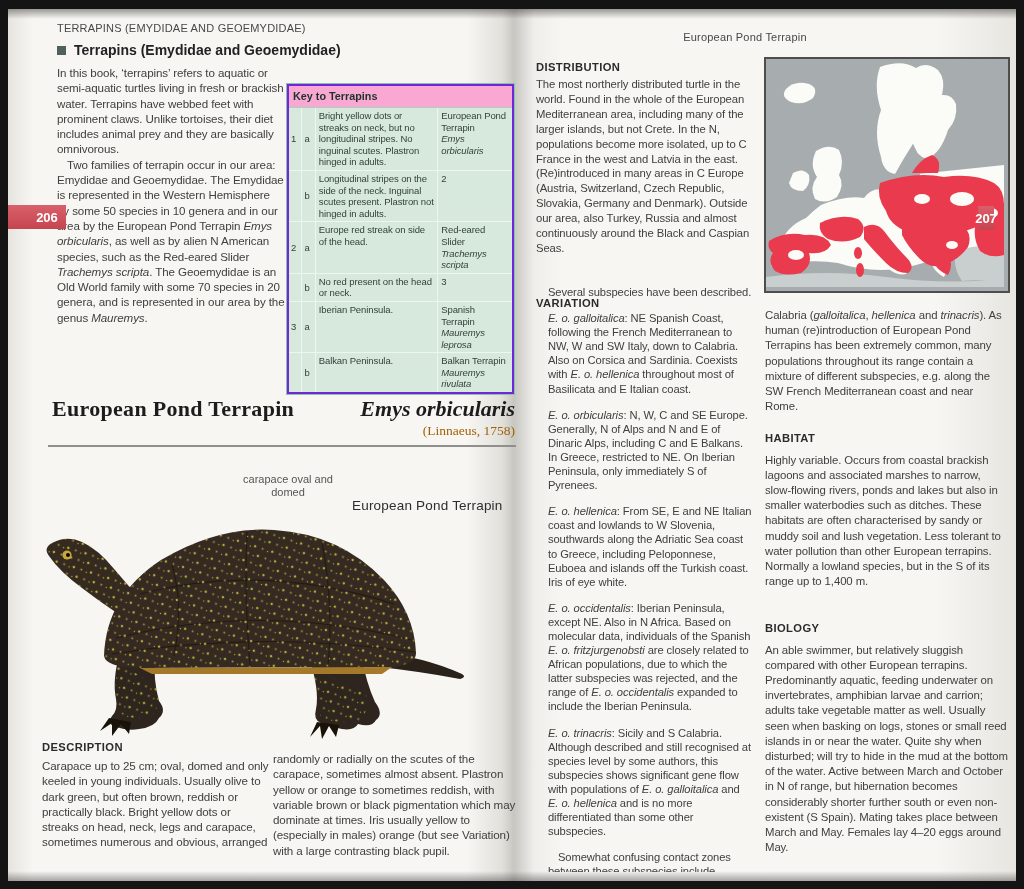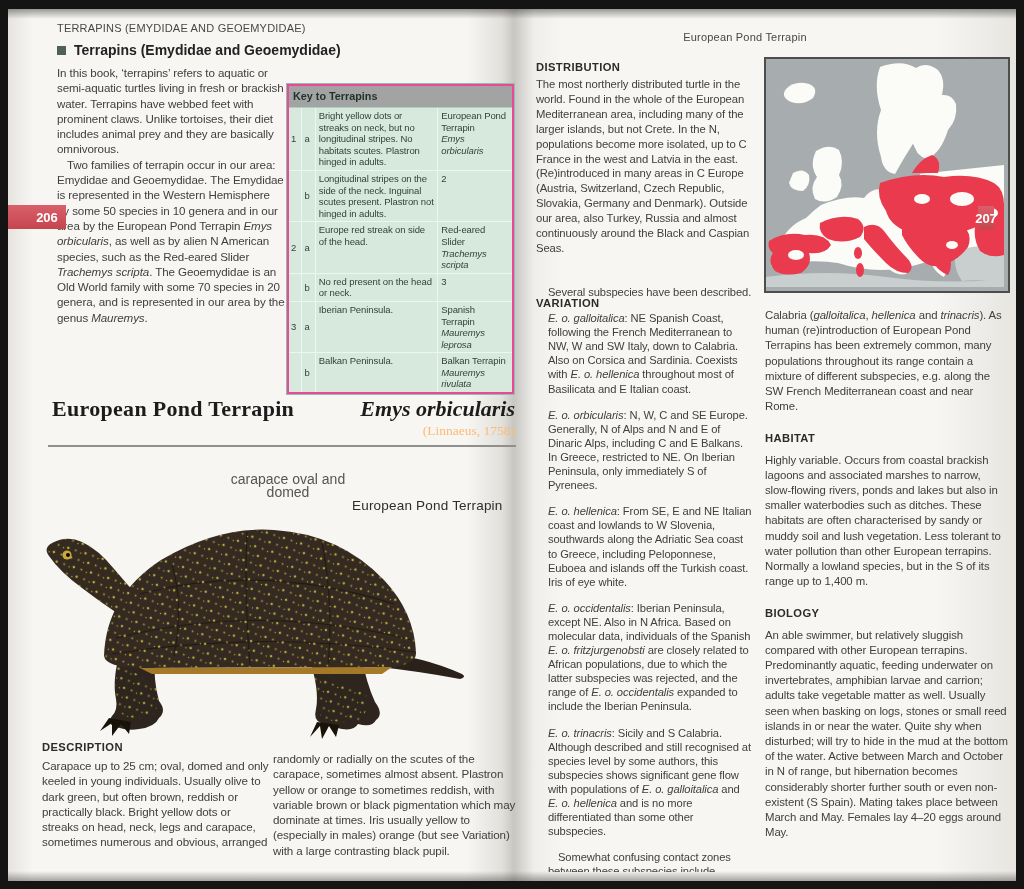--- a/index.html
+++ b/index.html
@@ -20,40 +20,40 @@
   .sec-head{font-size:11.2px;font-weight:bold;color:#2b2b2b;letter-spacing:.4px;}
   i{font-style:italic;}
 
   
   .section-heading{position:absolute;left:57px;top:42px;font-size:14px;font-weight:bold;color:#222;}
   .bullet{display:inline-block;width:9px;height:9px;background:#51605a;margin-right:8px;}
   .intro{position:absolute;left:57px;top:65px;width:228px;}
   .intro .p2{text-indent:10px;margin-top:0;}
 
   .key-table{position:absolute;left:287px;top:84px;width:227px;border-collapse:collapse;
-     background:#a3a3a3;border:2px solid #ec4899;box-shadow:0 0 0 1px #8fbfa6;}
+     background:#f9a8d4;border:2px solid #6d28d9;box-shadow:0 0 0 1px #8fbfa6;}
   .key-table th{font-size:10.8px;font-weight:bold;color:#1e3328;text-align:left;padding:4px 4px 5px 4px;
      border:1px solid #a9d2bd;}
   .key-table td{border:1px solid #edf6f0;background:#d6e9dc;font-size:9.5px;line-height:11.6px;
      color:#33413a;padding:2px 3px;vertical-align:top;letter-spacing:-.1px;}
   .key-table td.cell-num,.key-table td.cell-letter{width:9px;vertical-align:middle;padding:2px 2px;}
   .key-table td.cell-criteria{width:128px;}
   .key-table td.cell-result{width:72px;}
   .key-table .sci{font-style:italic;}
 
   .species-common{position:absolute;left:52px;top:396px;font-family:"Liberation Serif",serif;
      font-size:22px;font-weight:bold;color:#1c1c1c;letter-spacing:.3px;}
   .species-sci{position:absolute;right:507px;top:396px;font-family:"Liberation Serif",serif;
      font-size:22px;font-weight:bold;font-style:italic;color:#1c1c1c;}
   .species-auth{position:absolute;right:507px;top:423px;font-family:"Liberation Serif",serif;
-     font-size:13.5px;color:#fdba74;}
+     font-size:13.5px;color:#a16207;}
   .title-rule{position:absolute;left:48px;top:445px;width:468px;height:2px;background:#8f8f8c;}
 
   .illus-annot{position:absolute;left:228px;top:473px;width:120px;text-align:center;
-     font-size:14px;line-height:13px;color:#555;}
+     font-size:11px;line-height:13px;color:#555;}
   .illus-label{position:absolute;left:352px;top:498px;font-size:13.5px;color:#2d2d2d;letter-spacing:.2px;}
   .turtle{position:absolute;left:22px;top:506px;}
 
   .desc-head{position:absolute;left:42px;top:741px;}
   .desc-col1{position:absolute;left:42px;top:758px;width:228px;}
   .desc-col2{position:absolute;left:273px;top:751px;width:244px;}
 
   .tab{position:absolute;width:38px;height:24px;background:linear-gradient(180deg,#d8606a,#c6454f);
      color:#fff;font-weight:bold;font-size:13px;display:flex;align-items:center;justify-content:center;}
   .tab-left{left:8px;top:205px;padding-left:20px;}
@@ -68,21 +68,21 @@
      font-size:11.2px;line-height:14.1px;}
   .var-text p{margin:12px;}
   .var-text .indent{text-indent:10px;}
 
   .map-frame{position:absolute;left:764px;top:57px;width:242px;height:232px;border:2px solid #4d4d4d;
      background:#a7acae;}
   .colB{position:absolute;left:765px;top:308px;width:243px;height:564px;overflow:hidden;}
   .colB .sec-head{margin:16px 0 6px 0;}
   .colB p{margin:0;}
   .colB .hab{margin-top:17px;}
-  .colB .bio{margin-top:17px;}
+  .colB .bio{margin-top:32px;}
 </style>
 </head>
 <body>
 
 <div class="canvas">
   <div class="spread"></div>
 
   <div class="running-head" style="left:57px;top:22px;">TERRAPINS (EMYDIDAE AND GEOEMYDIDAE)</div>
 
   <div class="section-heading">
@@ -97,21 +97,21 @@
   <table class="key-table">
     <thead>
       <tr>
         <th colspan="4">Key to Terrapins</th>
       </tr>
     </thead>
     <tbody>
         <tr>
           <td class="cell-num">1</td>
           <td class="cell-letter">a</td>
-          <td class="cell-criteria">Bright yellow dots or streaks on neck, but no longitudinal stripes. No habitats scutes. Plastron hinged in adults.</td>
+          <td class="cell-criteria">Bright yellow dots or streaks on neck, but no longitudinal stripes. No inguinal scutes. Plastron hinged in adults.</td>
           <td class="cell-result">
             <div>European Pond Terrapin</div>
             <div class="sci">Emys orbicularis</div>
           </td>
         </tr>
         <tr>
           <td class="cell-num"></td>
           <td class="cell-letter">b</td>
           <td class="cell-criteria">Longitudinal stripes on the side of the neck. Inguinal scutes present. Plastron not hinged in adults.</td>
           <td class="cell-result">

